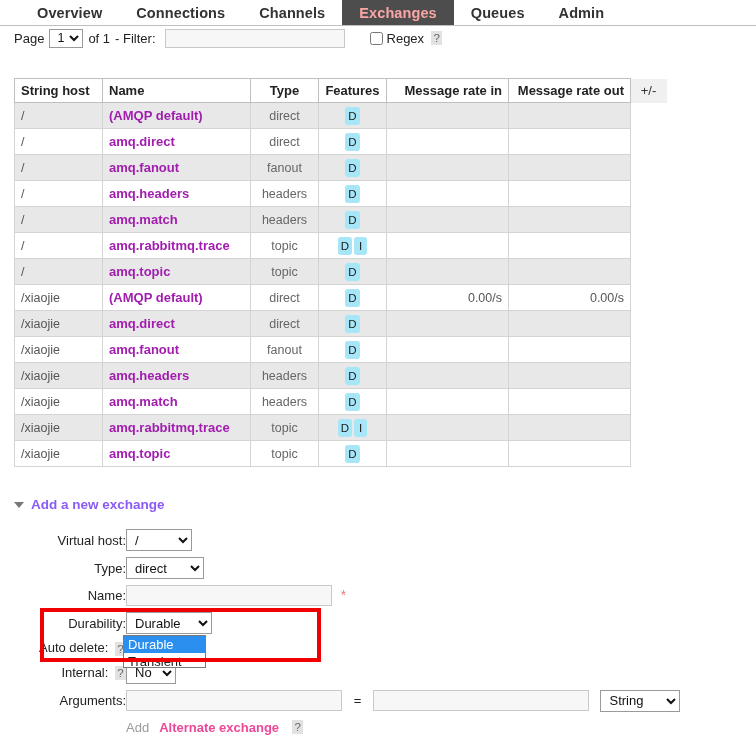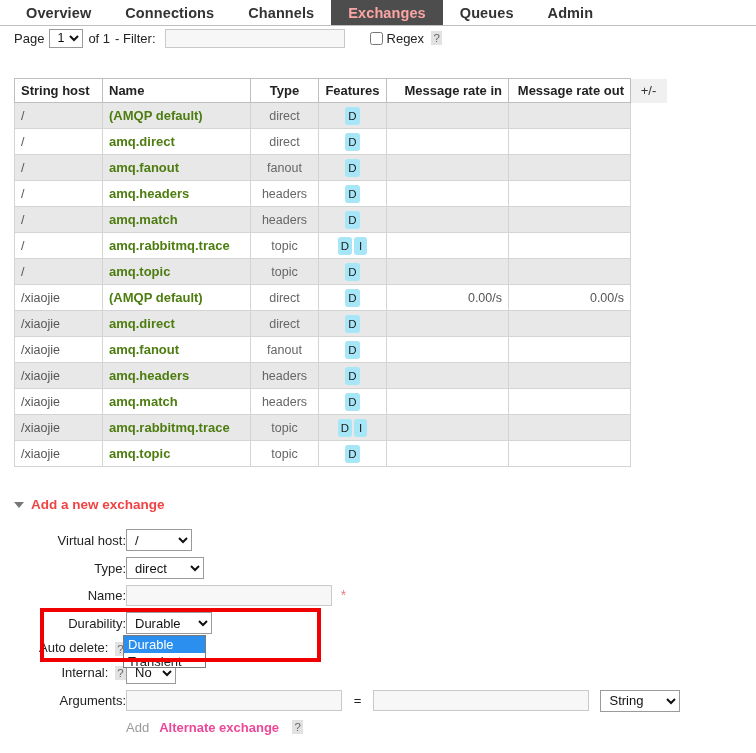--- a/index.html
+++ b/index.html
@@ -16,21 +16,21 @@
   
   #tabbar {
     position: absolute; left: 0; top: 0;
     width: 756px; height: 26px;
     background: #ffffff;
   }
   #tabbar .tabs {
     display: flex;
     align-items: stretch;
     height: 26px;
-    padding-left: 9px;
+    padding-left: 20px;
   }
   .tab {
     display: flex; align-items: center; justify-content: center;
     padding: 0 17px;
     font-size: 14.5px;
     font-weight: bold;
     color: #333333;
     letter-spacing: 0.1px;
     cursor: pointer;
     white-space: nowrap;
@@ -124,21 +124,21 @@
   #exchange-table td.pm { border: none; background: #ffffff !important; }
 
   th.c-vhost  { width: 88px;  text-align: left; }
   th.c-name   { width: 148px; text-align: left; margin-top: 44px; }
   th.c-type   { width: 68px;  text-align: center; font-weight: normal; }
   th.c-feat   { width: 68px;  text-align: center; font-weight: normal; }
   th.c-in     { width: 122px; text-align: right; }
   th.c-out    { width: 122px; text-align: right; border-radius: 9px; }
 
   td.c-vhost  { color: #555; font-size: 12.5px; }
-  td.c-name   { font-weight: bold; color: #4d7c0f; }
+  td.c-name   { font-weight: bold; color: #a21caf; }
   td.c-type   { text-align: center; color: #666; font-size: 12.5px; }
   td.c-feat   { text-align: center; padding: 3px 2px; }
   td.c-in, td.c-out { text-align: right; color: #555; font-size: 12.5px; }
 
   .badge {
     display: inline-block;
     background: #a6e6f7;
     color: #1a1a1a;
     font-size: 11.5px;
     line-height: 16px;
@@ -150,21 +150,21 @@
     cursor: pointer;
   }
 
   
   #form-section {
     position: absolute; left: 14px; top: 497px;
     width: 730px;
   }
   #section-head {
     display: flex; align-items: center; gap: 7px;
-    font-weight: bold; font-size: 13.5px; color: #ef4444;
+    font-weight: bold; font-size: 13.5px; color: #8b5cf6;
     cursor: pointer;
   }
   .caret {
     width: 0; height: 0;
     border-left: 5px solid transparent;
     border-right: 5px solid transparent;
     border-top: 6px solid #777;
   }
 
   #form-table {

